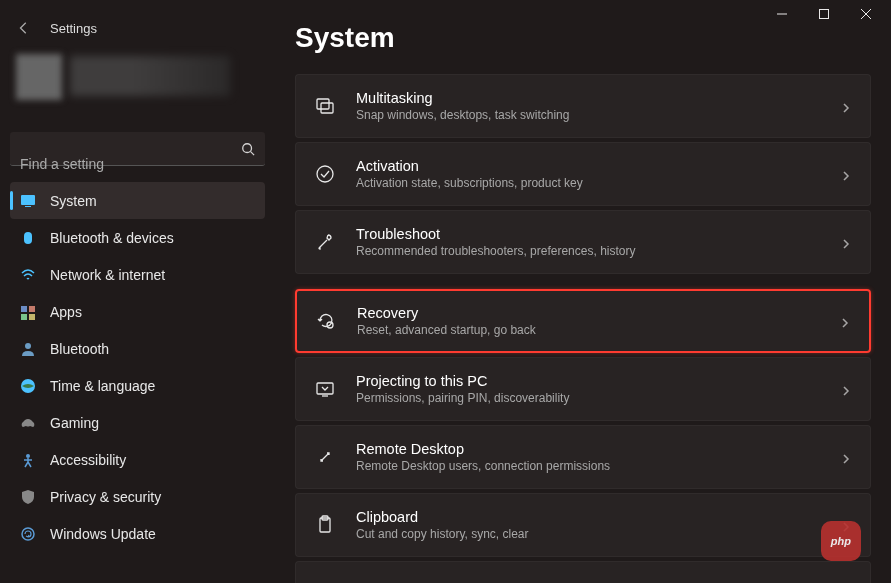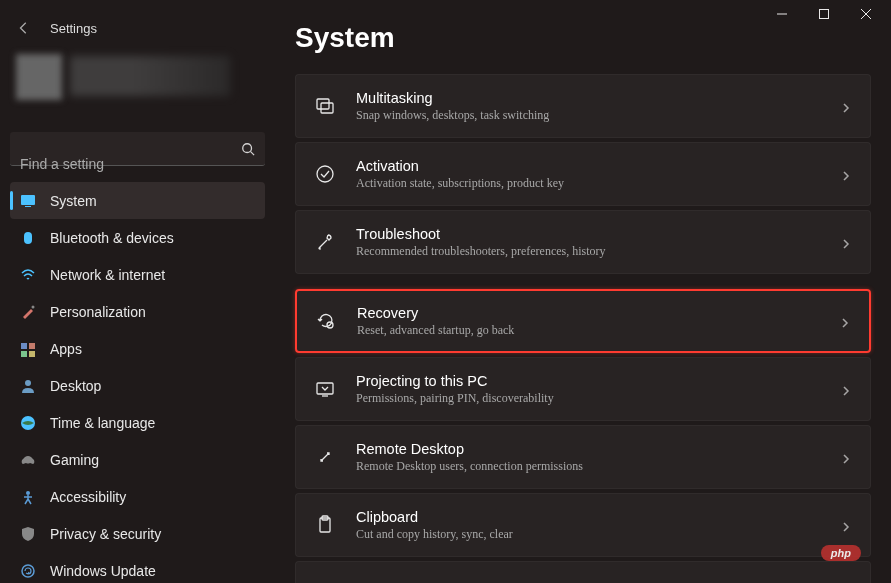--- a/index.html
+++ b/index.html
@@ -36,25 +36,25 @@
     
     .main { flex: 1; padding: 0 20px 10px 20px; overflow-y: auto; }
     .page-title { font-size: 28px; font-weight: 600; margin-bottom: 20px; margin-top: -6px; }
     
     .setting-card { display: flex; align-items: center; height: 64px; background: rgba(255,255,255,0.045); border: 1px solid rgba(255,255,255,0.04); border-radius: 4px; padding: 8px 18px; margin-bottom: 4px; cursor: pointer; }
     .setting-card.highlight { border: 2px solid #ff3b30; box-shadow: 0 0 4px rgba(255,59,48,0.4); margin-top: 15px; }
     .card-icon { width: 22px; height: 22px; margin-right: 20px; display: flex; align-items: center; justify-content: center; flex-shrink: 0; }
     .card-icon svg { width: 20px; height: 20px; stroke: #e8e8e8; fill: none; stroke-width: 1.3; }
     .card-text { flex: 1; }
     .card-title { font-size: 14.5px; color: #fff; font-weight: 400; line-height: 1.3; }
-    .card-subtitle { font-size: 12px; color: #a8a8a8; line-height: 1.3; font-family: Liberation Serif, serif; }
+    .card-subtitle { font-size: 12px; color: #a8a8a8; line-height: 1.3; }
     .chevron { width: 12px; height: 12px; opacity: 0.7; }
     .chevron svg { width: 12px; height: 12px; stroke: #ddd; fill: none; stroke-width: 1.5; }
     
-    .php-badge { position: absolute; bottom: 22px; right: 30px; background: #b8312f; color: #fff; padding: 2px 10px; border-radius: 10px; font-size: 11px; font-style: italic; font-weight: 600; opacity: 0.9; }
+    .php-badge { position: absolute; bottom: 22px; right: 30px; background: #b8312f; color: #fff; padding: 14px 10px; border-radius: 10px; font-size: 11px; font-style: italic; font-weight: 600; opacity: 0.9; }
   </style>
 </head>
 <body>
 
 <div class="titlebar">
   <div class="titlebar-controls">
     <div class="titlebar-btn">
         <svg viewBox="0 0 10 10">
           <line x1="0" y1="5" x2="10" y2="5"></line>
         </svg>
@@ -119,45 +119,36 @@
           <span class="nav-icon">
             <svg viewBox="0 0 16 16">
               <path d="M2 6 Q8 0 14 6 M4 9 Q8 5 12 9 M7 12 Q8 11 9 12" stroke="#4cc2ff" fill="none" stroke-width="1.5"></path>
             </svg>
           </span>
           <span>Network &amp; internet</span>
         </div>
         <div class="nav-item">
           <span class="nav-icon">
             <svg viewBox="0 0 16 16">
-              <path d="M3 13 L11 5 L13 7 L5 15 Z" fill="#d4756b"></path>
-              <circle cx="13" cy="3" r="1.5" fill="#888"></circle>
-            </svg>
-          </span>
-          <span>Personalization</span>
-        </div>
-        <div class="nav-item">
-          <span class="nav-icon">
-            <svg viewBox="0 0 16 16">
               <rect x="1" y="2" width="6" height="6" fill="#6b8cc4"></rect>
               <rect x="9" y="2" width="6" height="6" fill="#c47b6b"></rect>
               <rect x="1" y="10" width="6" height="6" fill="#7ac48c"></rect>
               <rect x="9" y="10" width="6" height="6" fill="#c4b66b"></rect>
             </svg>
           </span>
           <span>Apps</span>
         </div>
         <div class="nav-item">
           <span class="nav-icon">
             <svg viewBox="0 0 16 16">
               <circle cx="8" cy="5" r="3" fill="#6b9cc4"></circle>
               <path d="M2 15 Q2 10 8 10 Q14 10 14 15 Z" fill="#6b9cc4"></path>
             </svg>
           </span>
-          <span>Desktop</span>
+          <span>Bluetooth</span>
         </div>
         <div class="nav-item">
           <span class="nav-icon">
             <svg viewBox="0 0 16 16">
               <circle cx="8" cy="8" r="7" fill="#4cc2ff"></circle>
               <path d="M2 8 Q8 4 14 8 Q8 12 2 8" fill="#3a7a4a"></path>
             </svg>
           </span>
           <span>Time &amp; language</span>
         </div>

